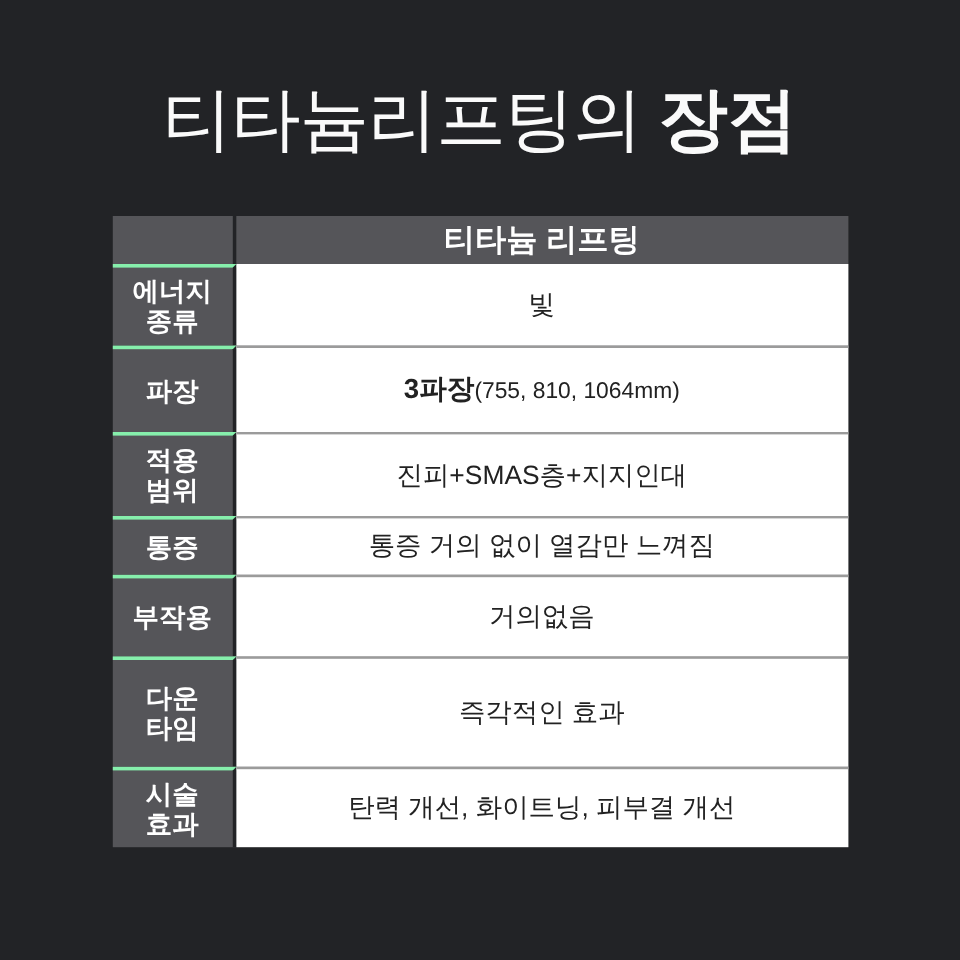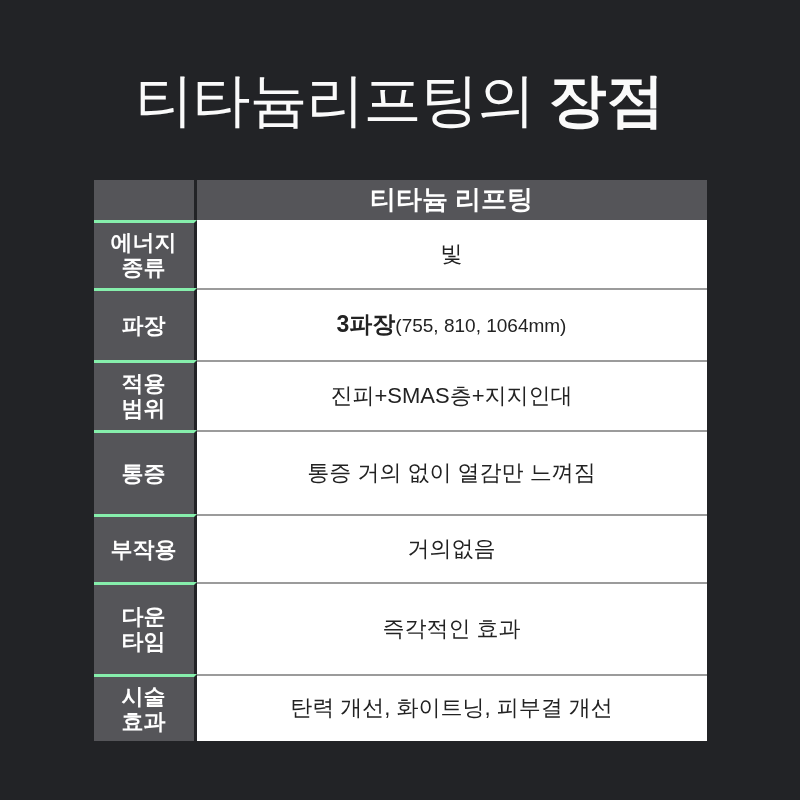--- a/index.html
+++ b/index.html
@@ -63,21 +63,21 @@
     background: #555559;
     color: #ffffff;
     font-weight: 700;
     font-size: 26px;
   }
 
   
   .r1 { height: 68px; }
   .r2 { height: 72px; }
   .r3 { height: 70px; }
-  .r4 { height: 84px; }
+  .r4 { height: 49px; }
   .r5 { height: 68px; }
   .r6 { height: 92px; }
   .r7 { height: 67px; }
 
   
   .data-row .label-cell { border-top: 3px solid #86efac; }
   .data-row + .data-row .value-cell { border-top: 2px solid #9b9b9b; }
 
   .v-bold { font-weight: 700; font-size: 23px; }
   .v-paren { font-weight: 400; font-size: 19px; }

